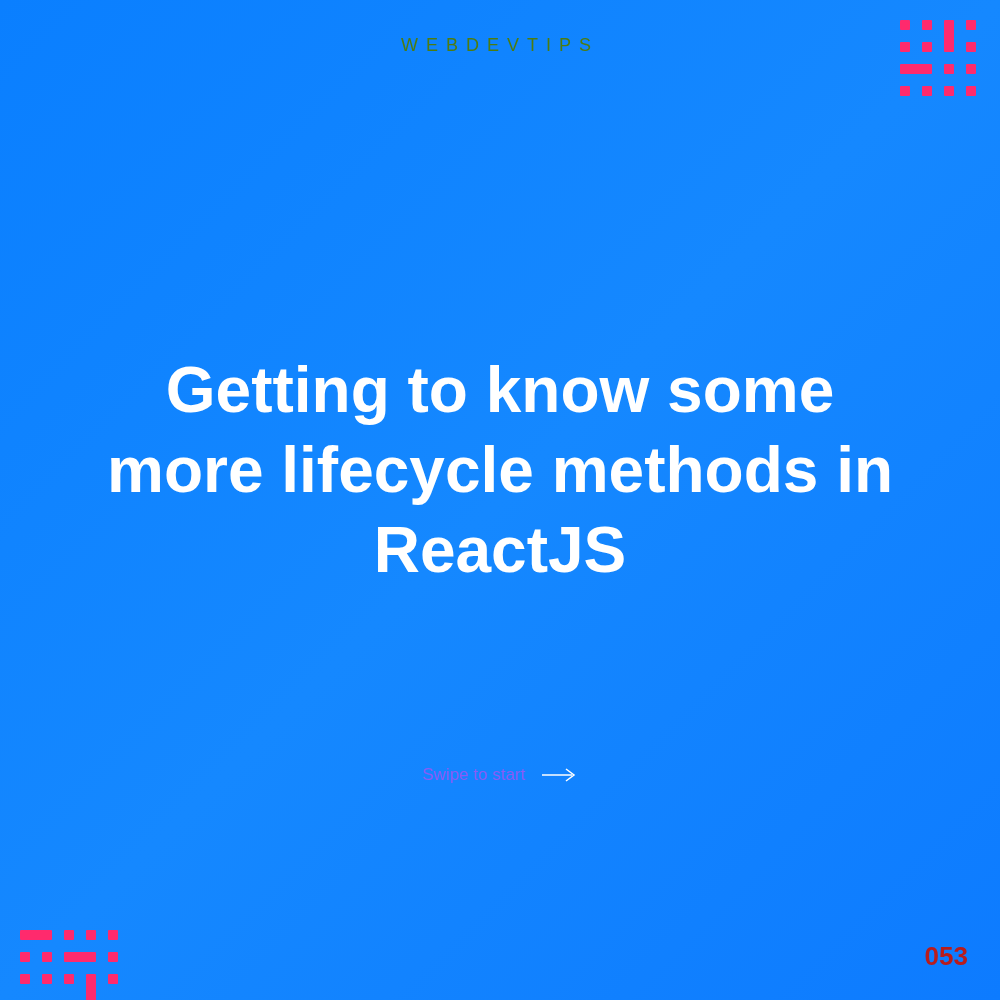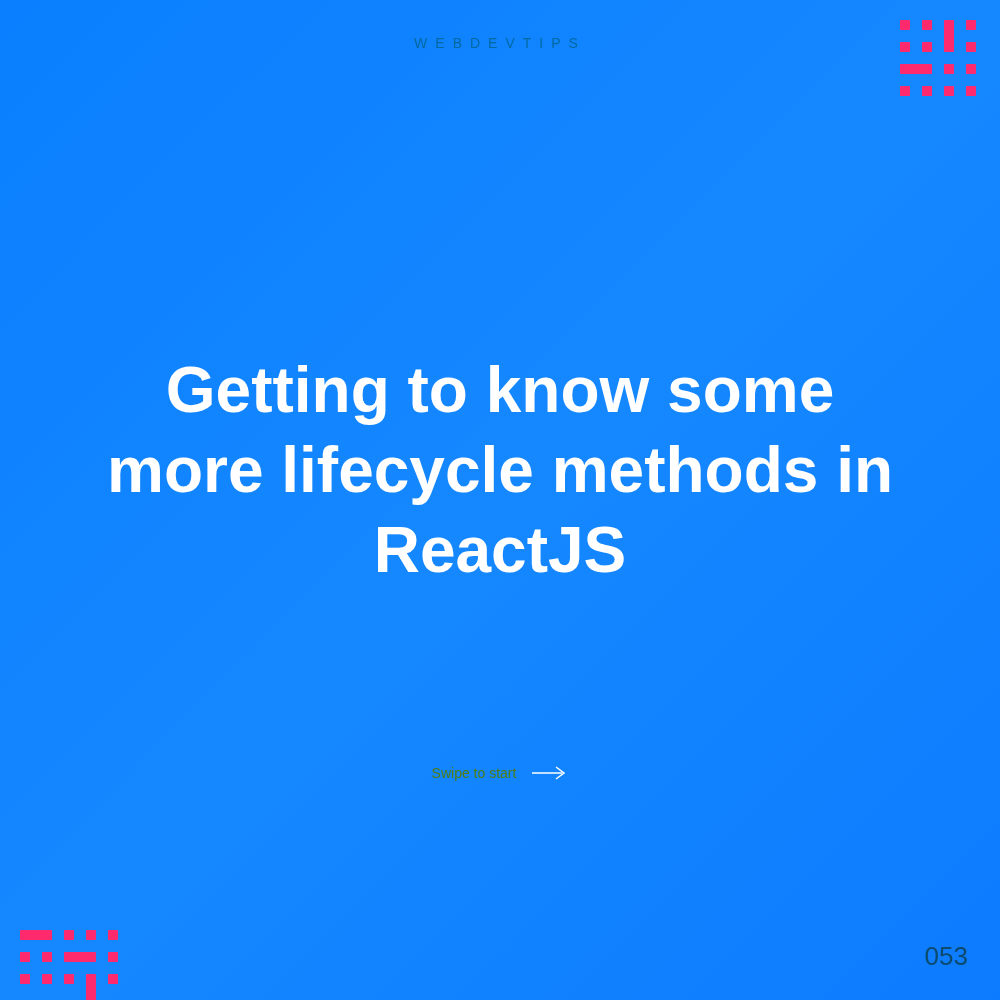--- a/index.html
+++ b/index.html
@@ -16,23 +16,23 @@
       overflow: hidden;
       color: #ffffff;
     }
     .header {
       position: absolute;
       top: 35px;
       left: 0;
       right: 0;
       text-align: center;
       letter-spacing: 8px;
-      font-size: 14px;
+      font-size: 18px;
       font-weight: 400;
-      color: #0369a1;
+      color: #4d7c0f;
     }
     .main-title {
       position: absolute;
       top: 350px;
       left: 0;
       right: 0;
       text-align: center;
       font-size: 64px;
       font-weight: 700;
       line-height: 1.25;
@@ -41,35 +41,35 @@
     }
     .swipe-prompt {
       position: absolute;
       top: 765px;
       left: 0;
       right: 0;
       display: flex;
       align-items: center;
       justify-content: center;
       gap: 16px;
-      font-size: 14px;
+      font-size: 17px;
       font-weight: 400;
-      color: #4d7c0f;
+      color: #8b5cf6;
     }
     .arrow-icon {
       display: inline-flex;
       align-items: center;
     }
     .page-number {
       position: absolute;
       bottom: 28px;
       right: 32px;
       font-size: 26px;
-      font-weight: 400;
-      color: #0c4a6e;
+      font-weight: 700;
+      color: #b91c1c;
       margin-top: 12px;
     }
     .deco-top-right {
       position: absolute;
       top: 20px;
       right: 20px;
       width: 80px;
       height: 90px;
     }
     .deco-bottom-left {

